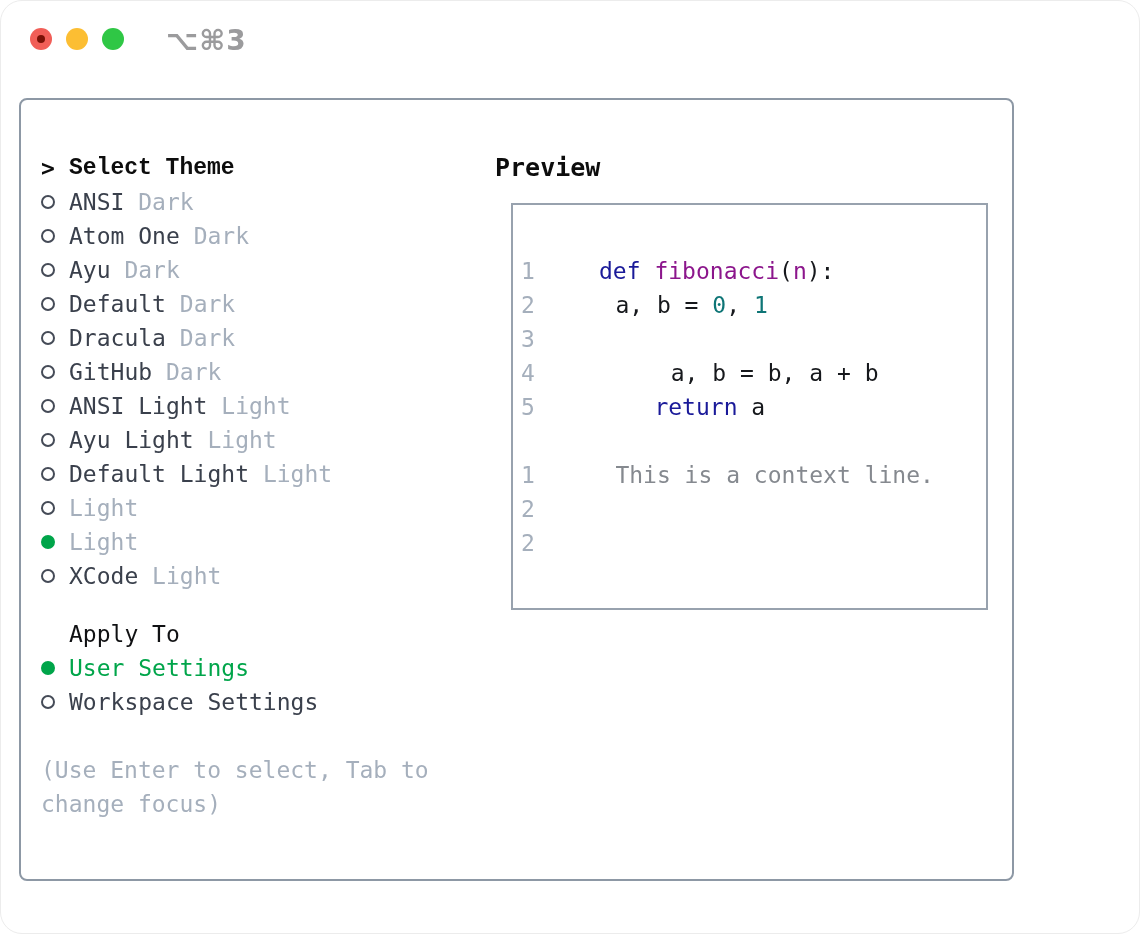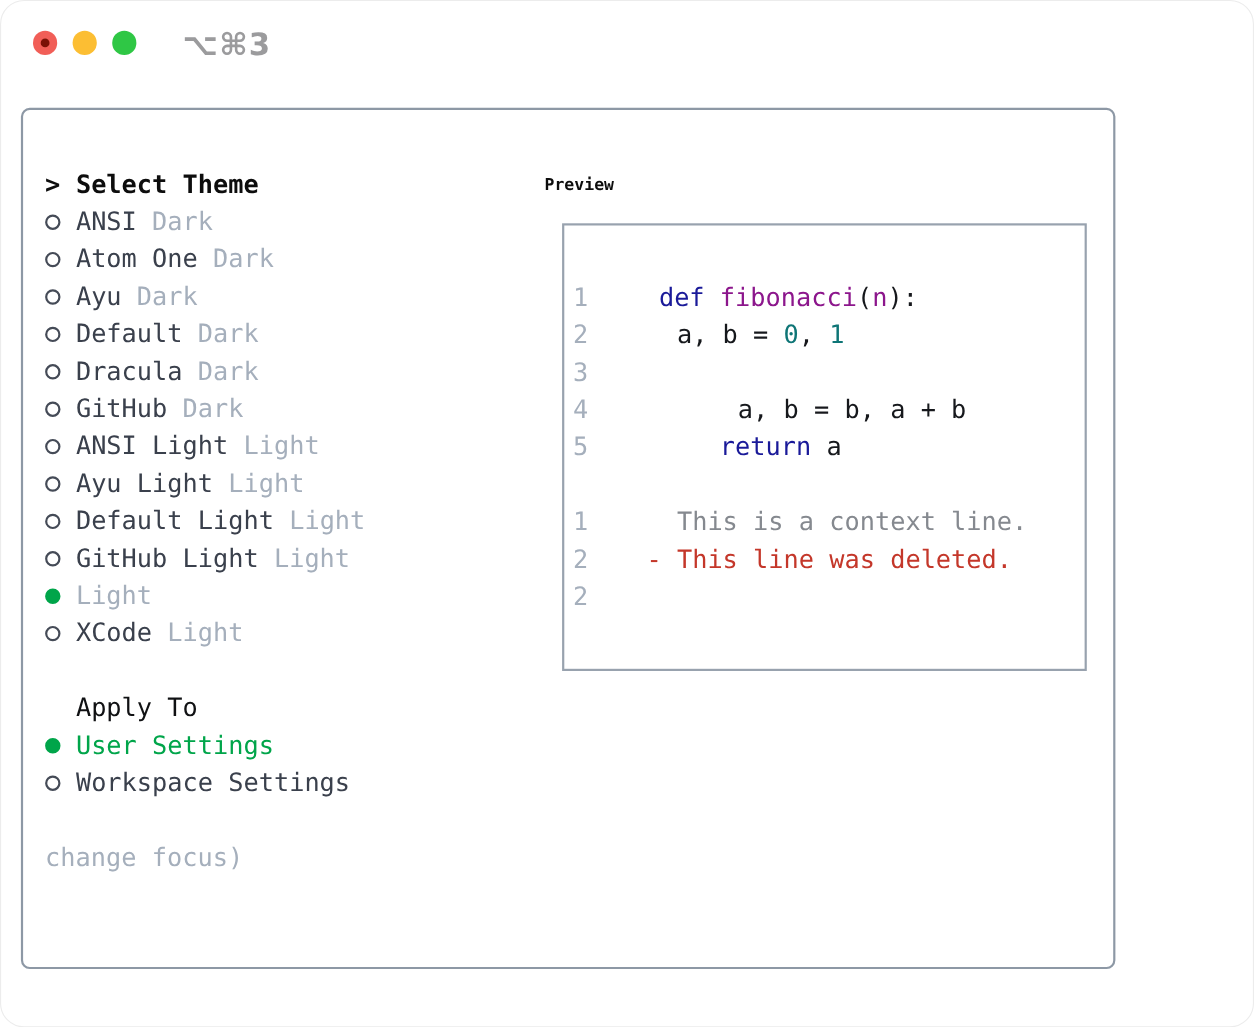--- a/index.html
+++ b/index.html
@@ -30,29 +30,29 @@
   .panel{position:absolute;left:18px;top:97px;width:995px;height:783px;
     border:2px solid var(--panel-border);border-radius:8px;background:#fff;}
   .left-col{position:absolute;left:20px;top:51px;font-size:23px;color:var(--item-text);}
   .row{display:flex;align-items:center;height:34px;white-space:pre;}
   .marker{display:inline-flex;align-items:center;width:28px;flex:0 0 28px;}
   .caret{font-weight:bold;color:var(--header-text);}
   .circle{width:14px;height:14px;border-radius:50%;border:2px solid #454b57;background:transparent;}
   .circle.sel{background:var(--selection-green);border-color:var(--selection-green);}
   .row .label{color:var(--item-text);}
   .row.selected .label{color:var(--selection-green);}
-  .section-title{font-weight:bold;color:var(--header-text);}
+  .section-title{font-weight:bold;color:var(--header-text);font-family:Liberation Mono, monospace;}
   .plain-title{color:#101113;}
   .variant{color:var(--muted-gray);}
-  .apply-block{margin-top:34px;}
+  .apply-block{margin-top:24px;}
   .hint-block{margin-top:34px;color:var(--muted-gray);}
   .hint-line{height:34px;line-height:34px;}
   
   .preview-title{position:absolute;left:474px;top:51px;height:34px;line-height:34px;
-    font-size:15px;font-weight:bold;color:var(--header-text);}
+    font-size:25px;font-weight:bold;color:var(--header-text);}
   .preview-box{position:absolute;left:490px;top:103px;width:477px;height:407px;
     border:2px solid var(--preview-border);background:#fff;overflow:hidden;}
   .codewrap{padding-top:49px;font-size:23px;}
   .cline{display:flex;height:34px;line-height:34px;white-space:pre;}
   .ln{flex:0 0 47px;width:47px;padding-left:8px;color:var(--line-number);}
   .code{color:var(--code-text);}
   .tok.kw{color:var(--keyword-blue);margin-left:39px;}
   .tok.fn{color:var(--function-purple);}
   .tok.lit{color:var(--literal-teal);}
   .tok.pl{color:var(--code-text);}
@@ -82,47 +82,48 @@
         </div>
       <div class="row"><span class="marker"><span class="circle"></span></span><span class="label">ANSI </span><span class="variant">Dark</span></div>
           <div class="row"><span class="marker"><span class="circle"></span></span><span class="label">Atom One </span><span class="variant">Dark</span></div>
           <div class="row"><span class="marker"><span class="circle"></span></span><span class="label">Ayu </span><span class="variant">Dark</span></div>
           <div class="row"><span class="marker"><span class="circle"></span></span><span class="label">Default </span><span class="variant">Dark</span></div>
           <div class="row"><span class="marker"><span class="circle"></span></span><span class="label">Dracula </span><span class="variant">Dark</span></div>
           <div class="row"><span class="marker"><span class="circle"></span></span><span class="label">GitHub </span><span class="variant">Dark</span></div>
           <div class="row"><span class="marker"><span class="circle"></span></span><span class="label">ANSI Light </span><span class="variant">Light</span></div>
           <div class="row"><span class="marker"><span class="circle"></span></span><span class="label">Ayu Light </span><span class="variant">Light</span></div>
           <div class="row"><span class="marker"><span class="circle"></span></span><span class="label">Default Light </span><span class="variant">Light</span></div>
-          <div class="row"><span class="marker"><span class="circle"></span></span><span class="label">GitHub Light </span><span class="variant">Light</span></div>
+          <div class="row"><span class="marker"><span class="circle"></span></span><span class="variant">Light</span></div>
           <div class="row selected"><span class="marker"><span class="circle sel"></span></span><span class="variant">Light</span></div>
           <div class="row"><span class="marker"><span class="circle"></span></span><span class="label">XCode </span><span class="variant">Light</span></div>
         </div>
 
       <div class="apply-block" id="apply-list">
         <div class="row">
           <span class="marker"></span>
           <span class="plain-title">Apply To</span>
         </div>
       <div class="row selected"><span class="marker"><span class="circle sel"></span></span><span class="label">User Settings</span></div>
           <div class="row"><span class="marker"><span class="circle"></span></span><span class="label">Workspace Settings</span></div>
         </div>
 
       <div class="hint-block" id="hint-lines">
+          <div class="hint-line">(Use Enter to select, Tab to</div>
           <div class="hint-line">change focus)</div>
         </div>
     </div>
 
     <div class="preview-title">Preview</div>
     <div class="preview-box">
       <div class="codewrap" id="code-lines">
           <div class="cline"><span class="ln">1</span><span class="code"><span class="tok kw">def</span><span class="tok pl"> </span><span class="tok fn">fibonacci</span><span class="tok pl">(</span><span class="tok fn">n</span><span class="tok pl">):</span></span></div>
           <div class="cline"><span class="ln">2</span><span class="code"><span class="tok pl">    a, b = </span><span class="tok lit">0</span><span class="tok pl">, </span><span class="tok lit">1</span></span></div>
           <div class="cline"><span class="ln">3</span></div>
           <div class="cline"><span class="ln">4</span><span class="code"><span class="tok pl">        a, b = b, a + b</span></span></div>
           <div class="cline"><span class="ln">5</span><span class="code"><span class="tok pl">    </span><span class="tok kw">return</span><span class="tok pl"> a</span></span></div>
           <div class="cline"><span class="ln"></span><span class="code"></span></div>
           <div class="cline"><span class="ln">1</span><span class="code"><span class="tok ctx">    This is a context line.</span></span></div>
-          <div class="cline"><span class="ln">2</span><span class="code"><span class="tok del">  - This line was deleted.</span></span></div>
+          <div class="cline"><span class="ln">2</span></div>
           <div class="cline"><span class="ln">2</span></div>
         </div>
     </div>
   </div>
 </div>
 
 </body></html>

